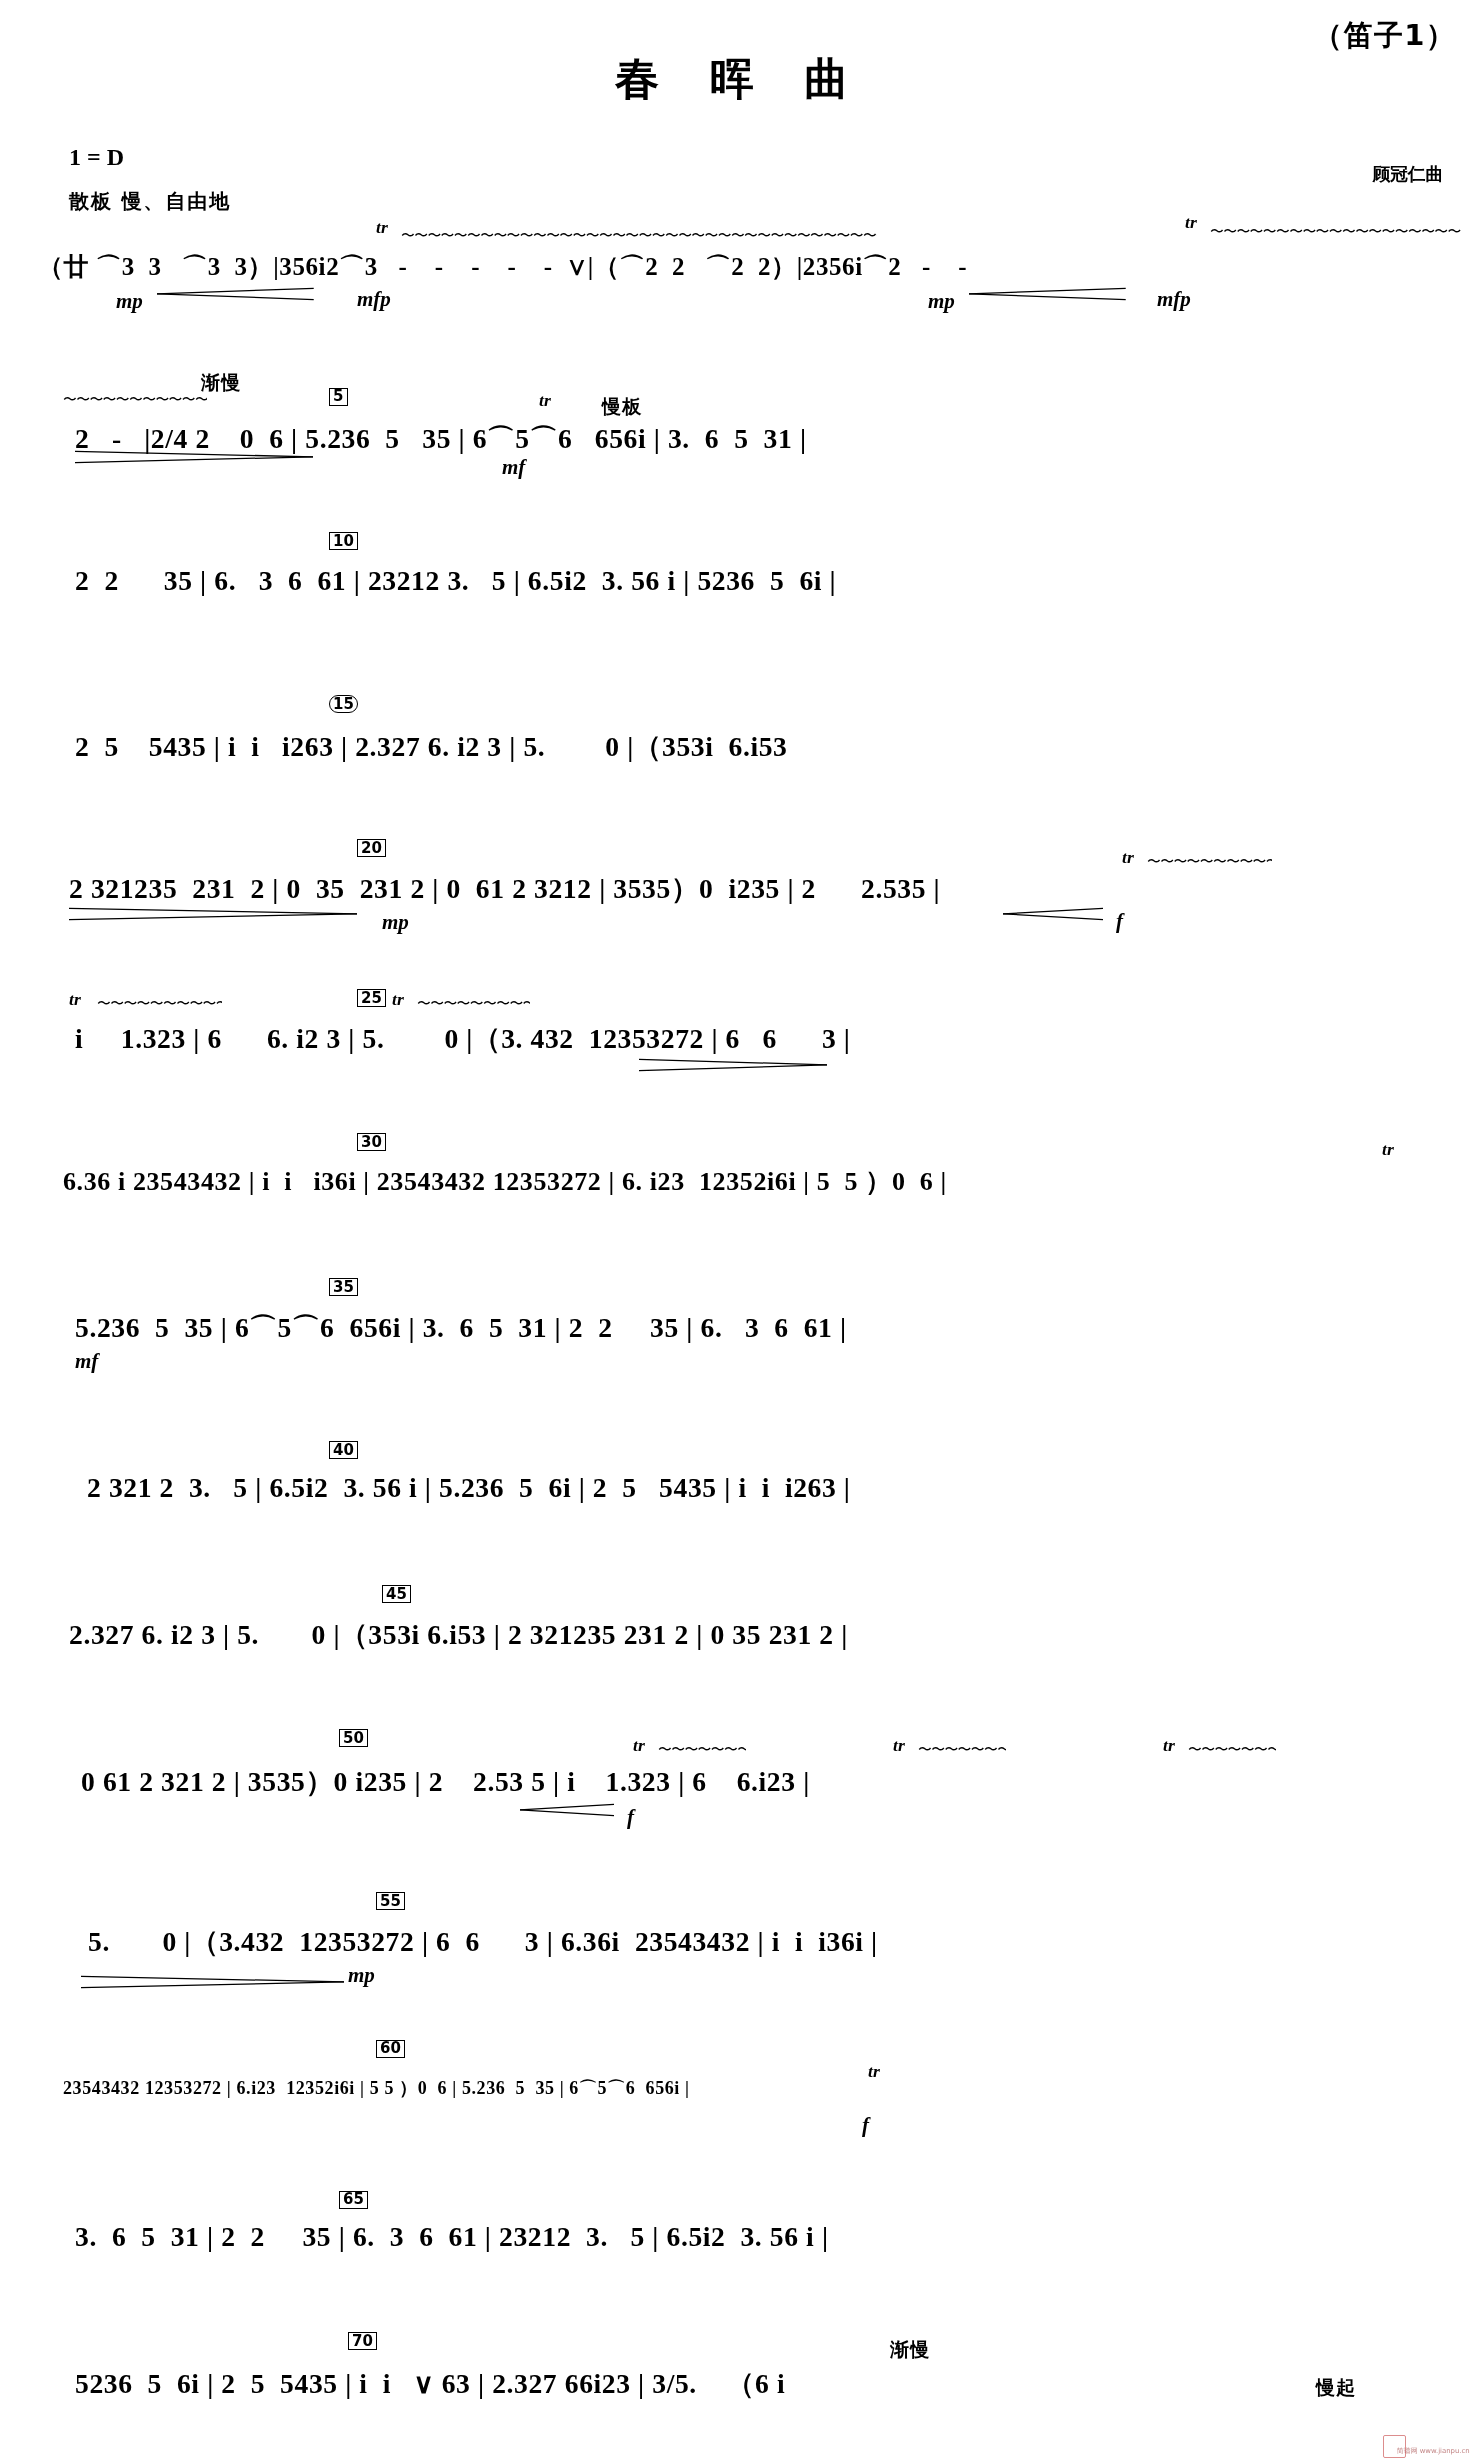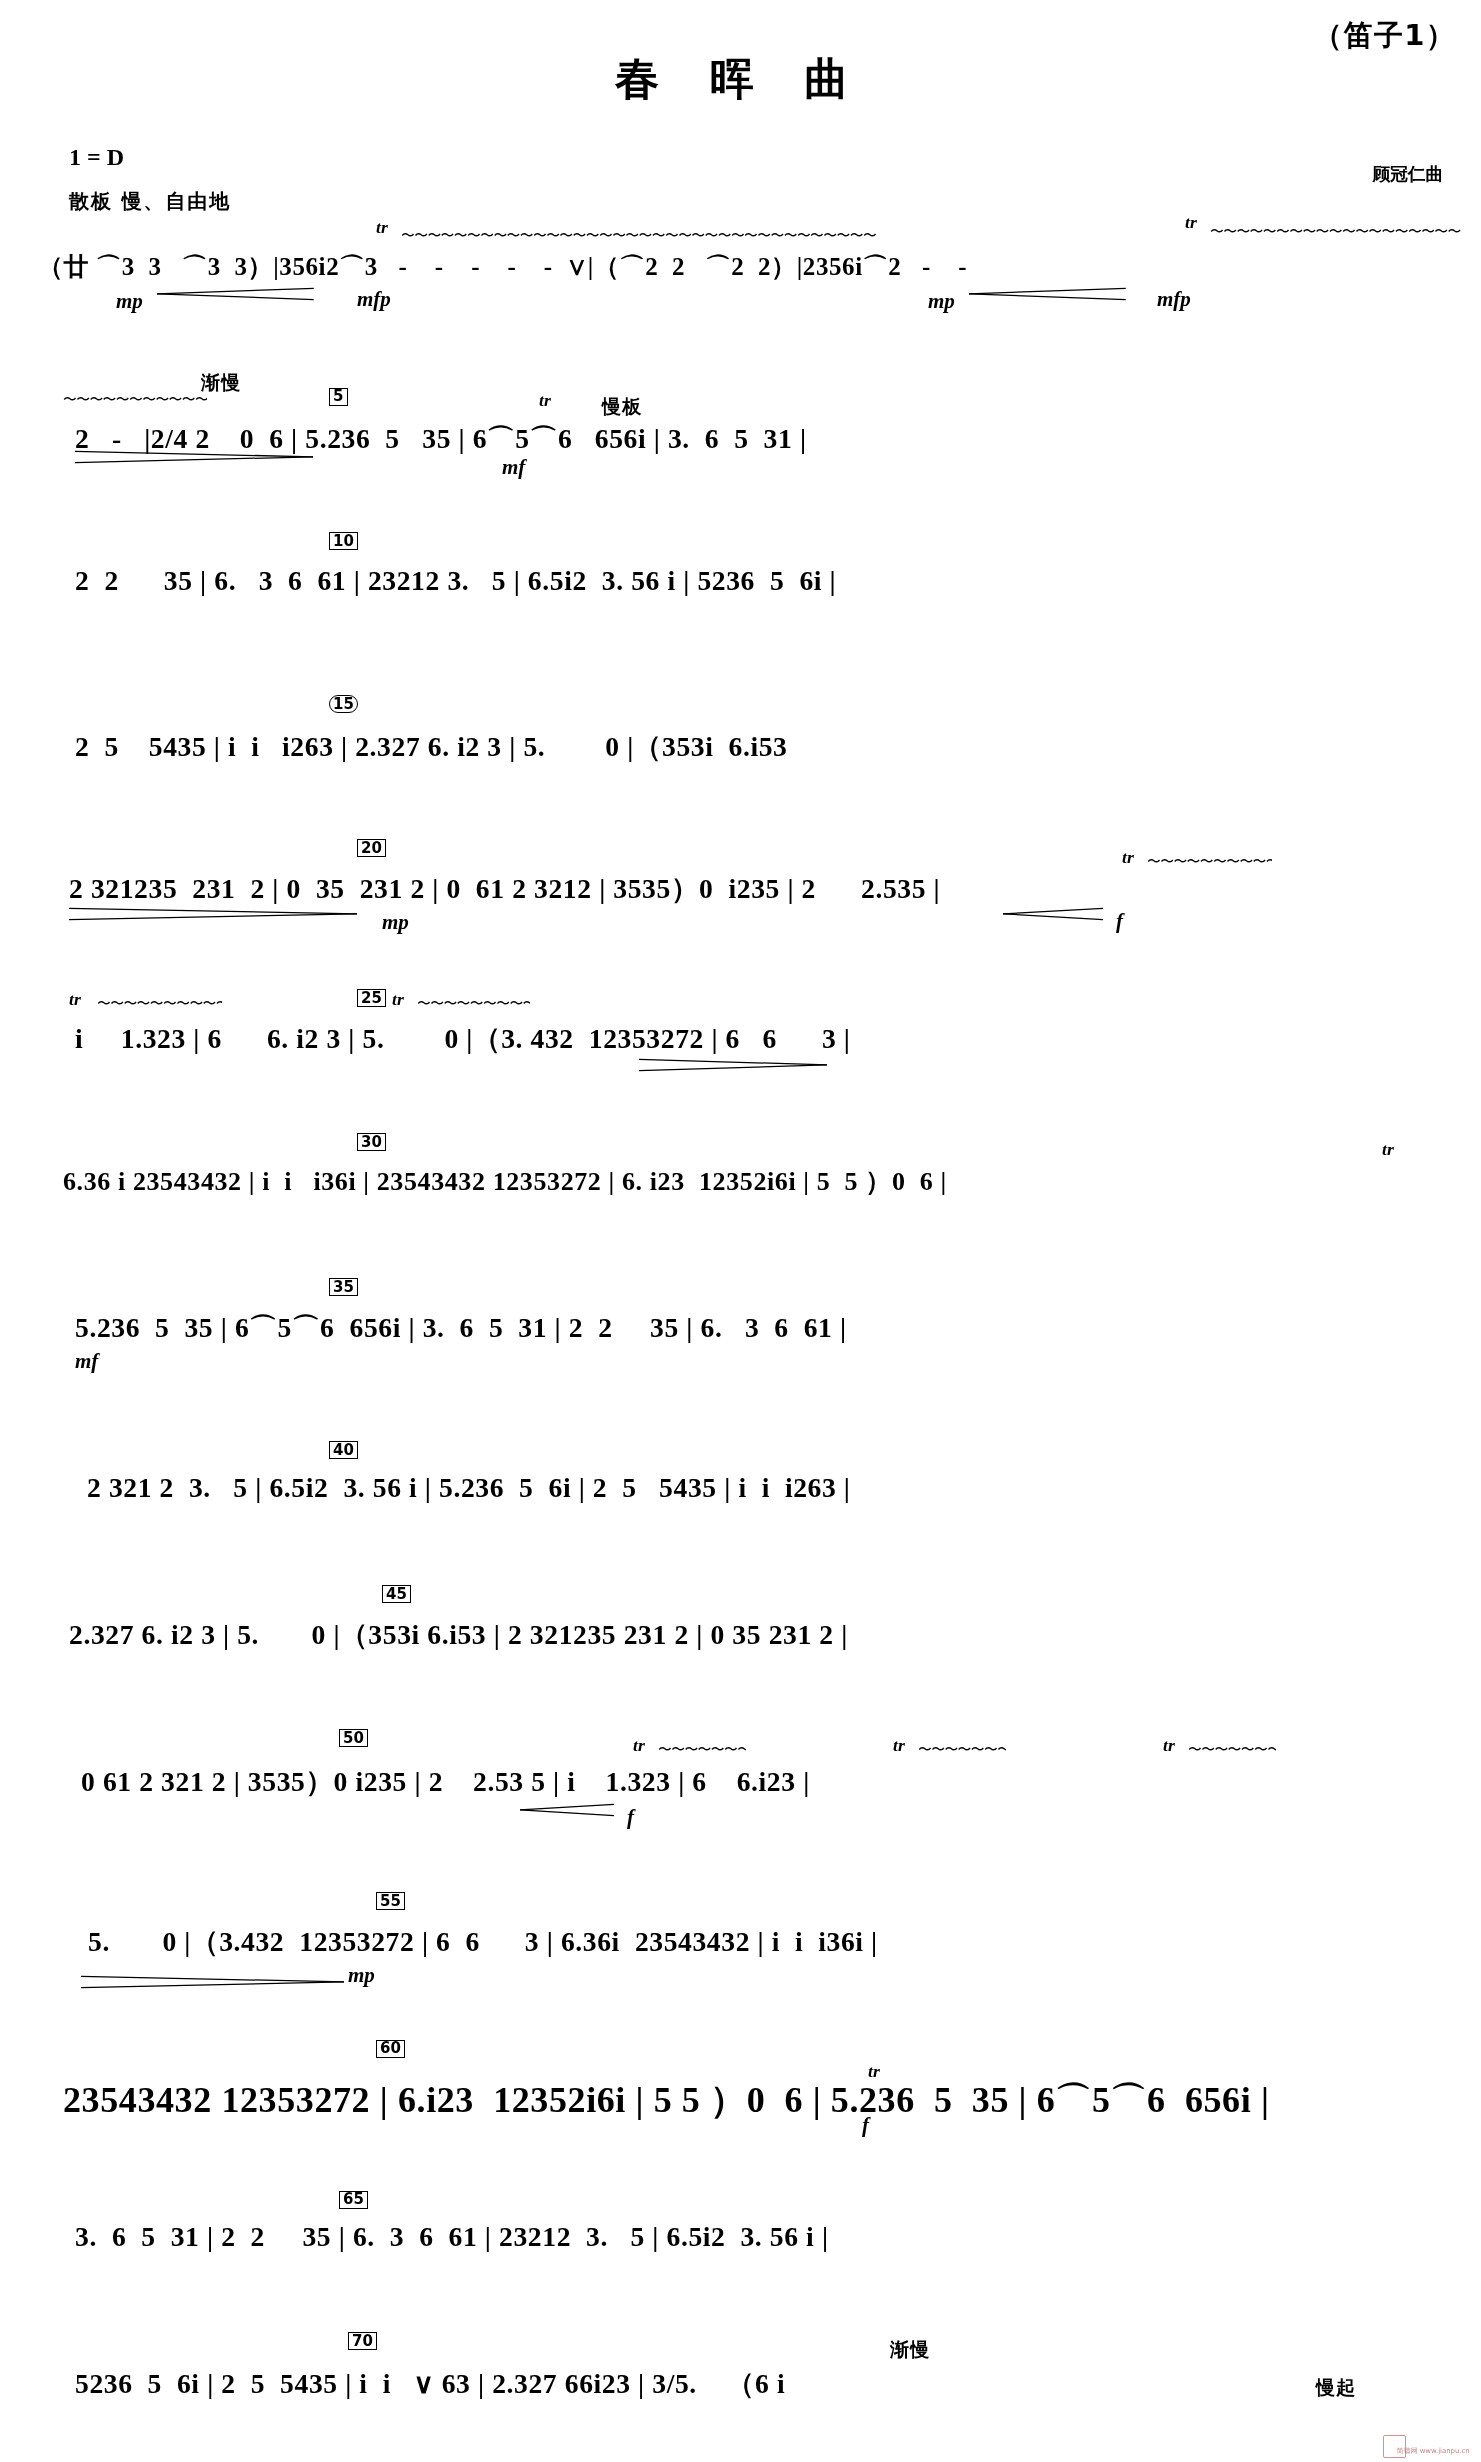--- a/index.html
+++ b/index.html
@@ -251,21 +251,21 @@
       <svg width="263" height="13.8" viewBox="0 0 420 22">
           <polyline points="0,2 420,11" stroke="#000" stroke-width="2" fill="none"></polyline>
           <polyline points="0,20 420,11" stroke="#000" stroke-width="2" fill="none"></polyline>
         </svg>
     </div>
   </div>
 
   <div class="row" style="top:2037px;">
     <div class="measure-num" style="left:376px;top:2.5px;">60</div>
     <div class="trill" style="left:868px;top:24px;">tr</div>
-    <div class="notes" style="left:63px;top:39px;font-size:36px;">23543432 12353272 | 6.i23  12352i6i | 5 5 ）0  6 | 5.236  5  35 | 6⌒5⌒6  656i |</div>
+    <div class="notes" style="left:63px;top:39px;font-size:18px;">23543432 12353272 | 6.i23  12352i6i | 5 5 ）0  6 | 5.236  5  35 | 6⌒5⌒6  656i |</div>
     <div class="dyn" style="left:862px;top:76px;">f</div>
   </div>
 
   <div class="row" style="top:2188px;padding-left:24px;">
     <div class="measure-num" style="left:339px;top:2.5px;">65</div>
     <div class="notes" style="left:75px;top:33px;">3.  6  5  31 | 2  2     35 | 6.  3  6  61 | 23212  3.   5 | 6.5i2  3. 56 i |</div>
   </div>
 
   <div class="row" style="top:2332px;">
     <div class="measure-num" style="left:348px;top:0px;">70</div>

